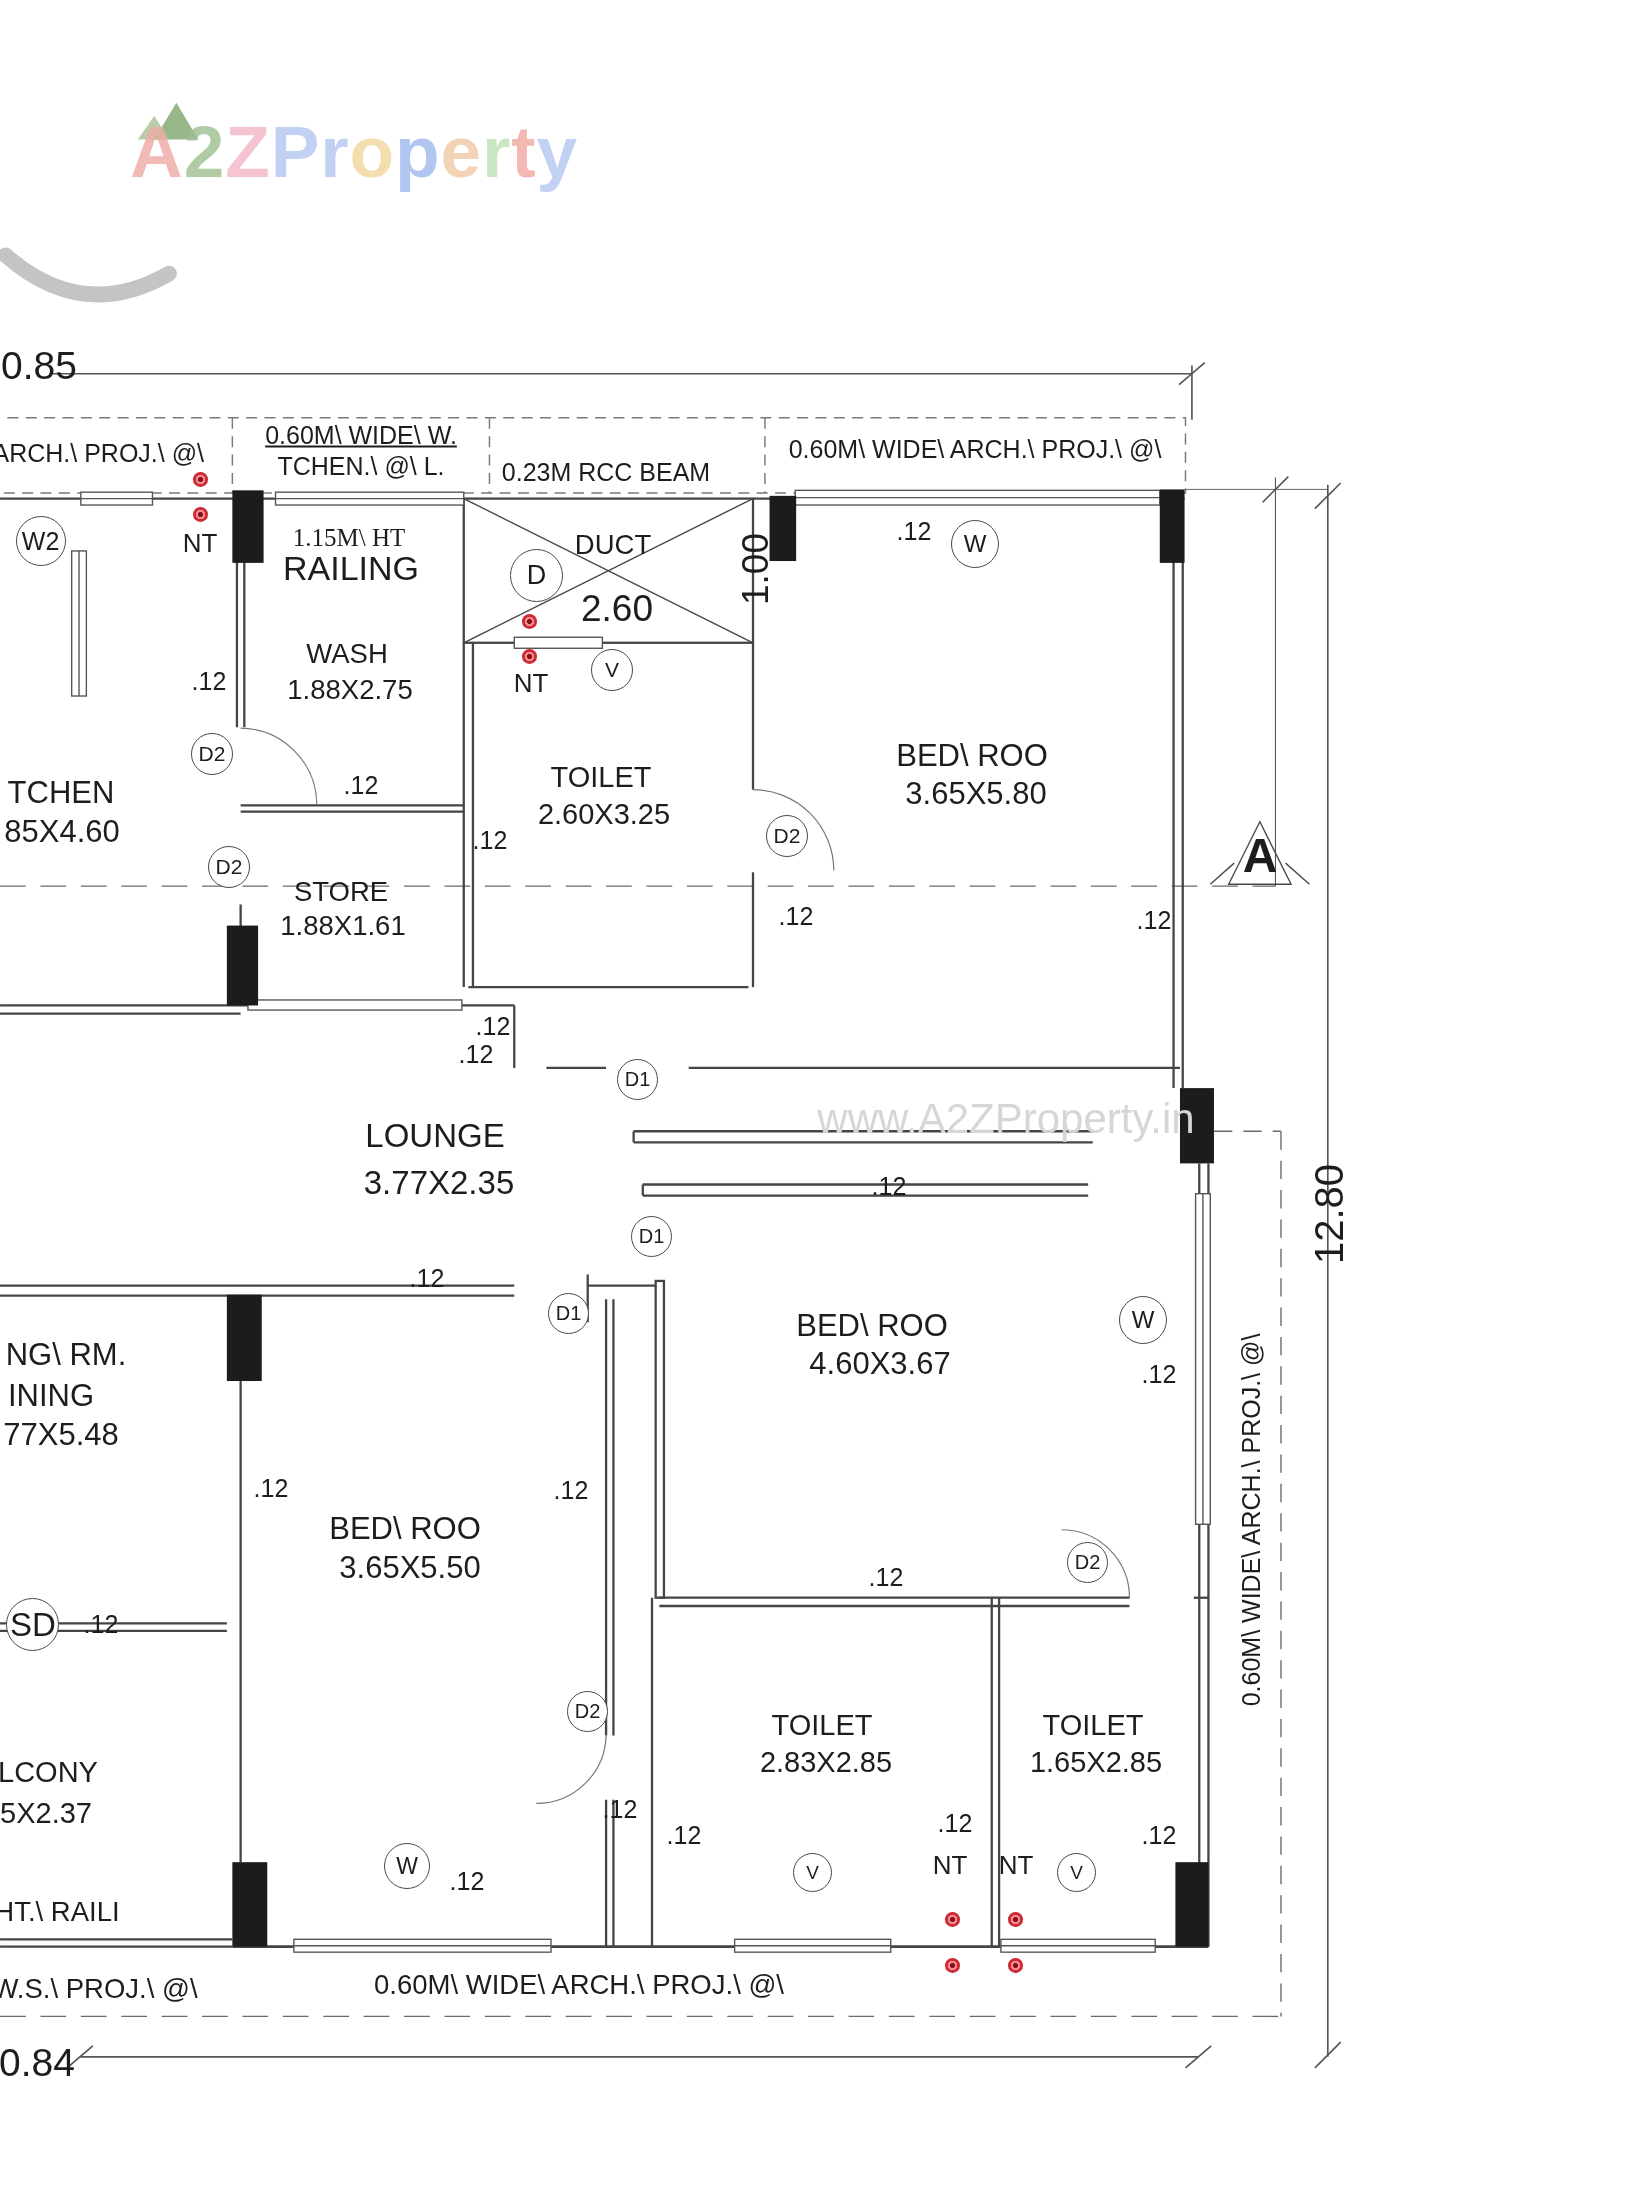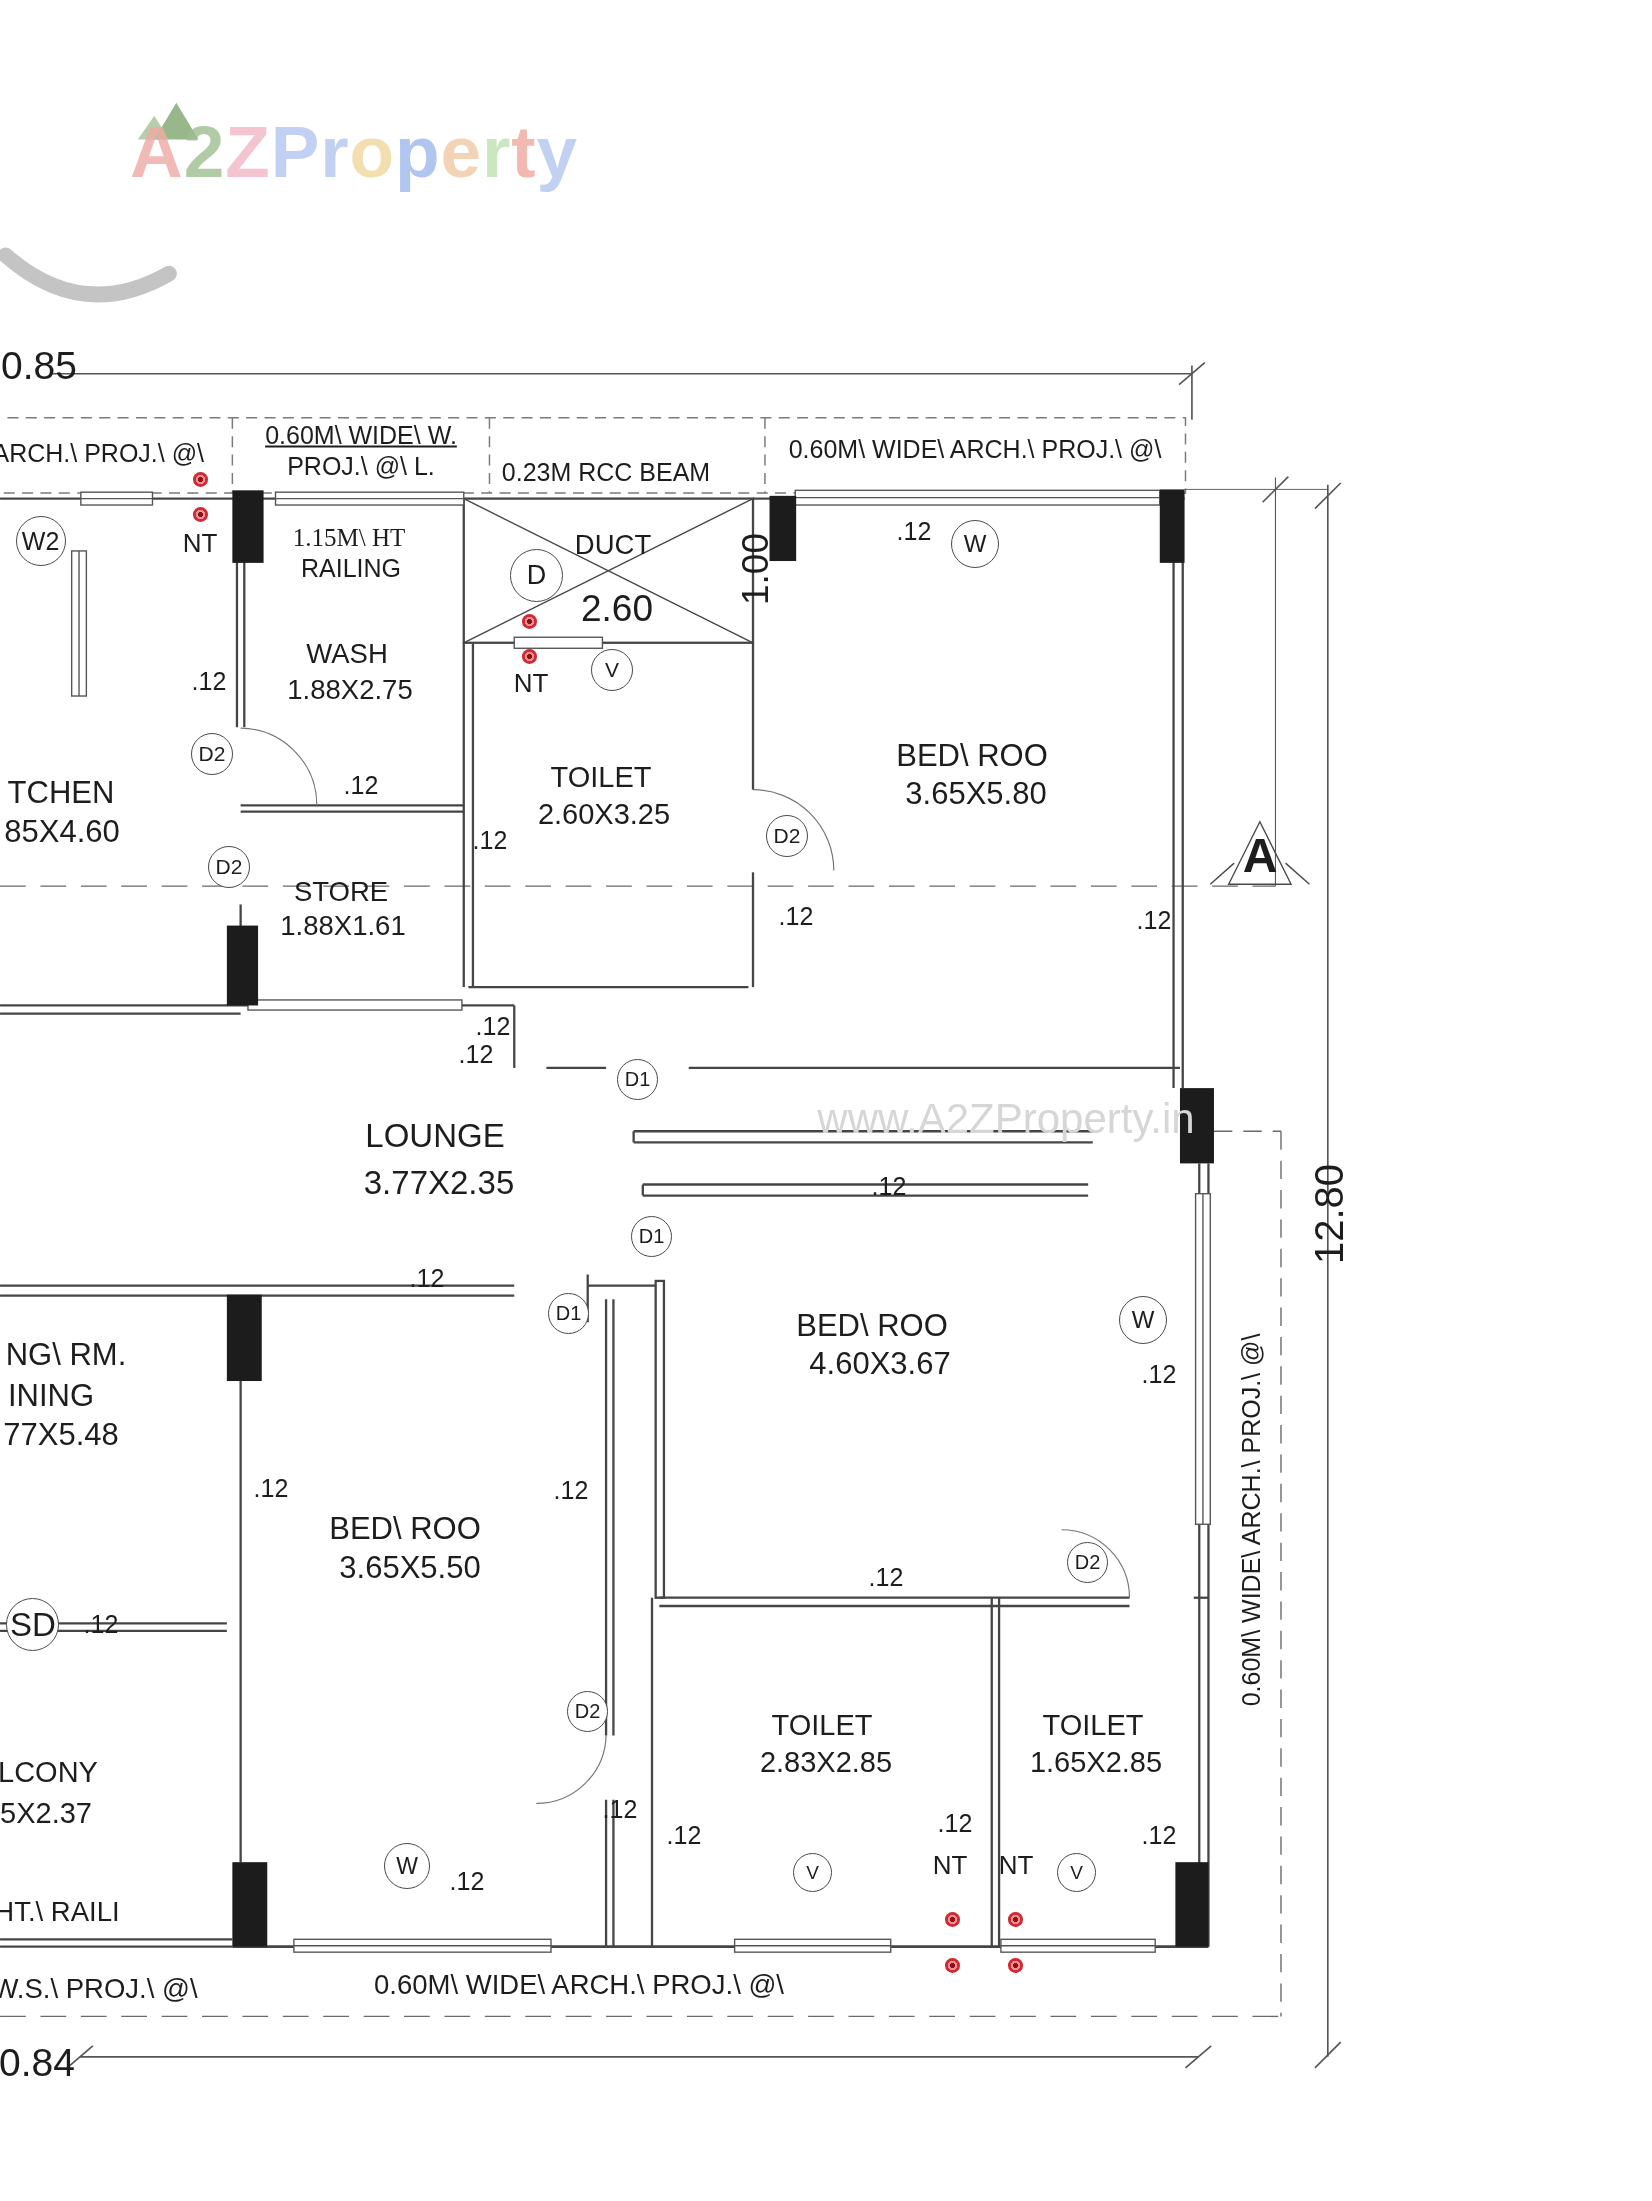--- a/index.html
+++ b/index.html
@@ -170,26 +170,26 @@
       <span style="color: rgb(191, 226, 179);">r</span>
       <span style="color: rgb(240, 167, 159);">t</span>
       <span style="color: rgb(179, 198, 241);">y</span>
     </div>
 
 
   <div class="layer">
       <div class="t" style="left: 39px; top: 365px; font-size: 39px; transform: translate(-50%, -50%);">0.85</div>
       <div class="t" style="left: 92px; top: 453px; font-size: 25px; transform: translate(-50%, -50%);">\ ARCH.\ PROJ.\ @\</div>
       <div class="t" style="left: 361px; top: 435px; font-size: 25px; transform: translate(-50%, -50%); text-decoration: underline;">0.60M\ WIDE\ W.</div>
-      <div class="t" style="left: 361px; top: 466px; font-size: 25px; transform: translate(-50%, -50%);">PROJ.\ @\ L.</div>
+      <div class="t" style="left: 361px; top: 466px; font-size: 25px; transform: translate(-50%, -50%);">TCHEN.\ @\ L.</div>
       <div class="t" style="left: 606px; top: 472px; font-size: 25px; transform: translate(-50%, -50%);">0.23M RCC BEAM</div>
       <div class="t" style="left: 975px; top: 449px; font-size: 25px; transform: translate(-50%, -50%);">0.60M\ WIDE\ ARCH.\ PROJ.\ @\</div>
       <div class="t" style="left: 200px; top: 543px; font-size: 26px; transform: translate(-50%, -50%);">NT</div>
       <div class="t" style="left: 349px; top: 537px; font-size: 25px; transform: translate(-50%, -50%); font-family: Liberation Serif, serif;">1.15M\ HT</div>
-      <div class="t" style="left: 351px; top: 568px; font-size: 25px; transform: translate(-50%, -50%);">RAILING</div>
+      <div class="t" style="left: 351px; top: 568px; font-size: 34px; transform: translate(-50%, -50%);">RAILING</div>
       <div class="t" style="left: 347px; top: 654px; font-size: 27.5px; transform: translate(-50%, -50%);">WASH</div>
       <div class="t" style="left: 350px; top: 690px; font-size: 27.5px; transform: translate(-50%, -50%);">1.88X2.75</div>
       <div class="t" style="left: 613px; top: 545px; font-size: 27.5px; transform: translate(-50%, -50%);">DUCT</div>
       <div class="t" style="left: 617px; top: 608px; font-size: 37px; transform: translate(-50%, -50%);">2.60</div>
       <div class="t" style="left: 755px; top: 569px; font-size: 37px; transform: translate(-50%, -50%) rotate(-90deg);">1.00</div>
       <div class="t" style="left: 531px; top: 683px; font-size: 26px; transform: translate(-50%, -50%);">NT</div>
       <div class="t" style="left: 61px; top: 792px; font-size: 31px; transform: translate(-50%, -50%);">TCHEN</div>
       <div class="t" style="left: 62px; top: 831px; font-size: 31px; transform: translate(-50%, -50%);">85X4.60</div>
       <div class="t" style="left: 341px; top: 892px; font-size: 27.5px; transform: translate(-50%, -50%);">STORE</div>
       <div class="t" style="left: 343px; top: 926px; font-size: 27.5px; transform: translate(-50%, -50%);">1.88X1.61</div>

